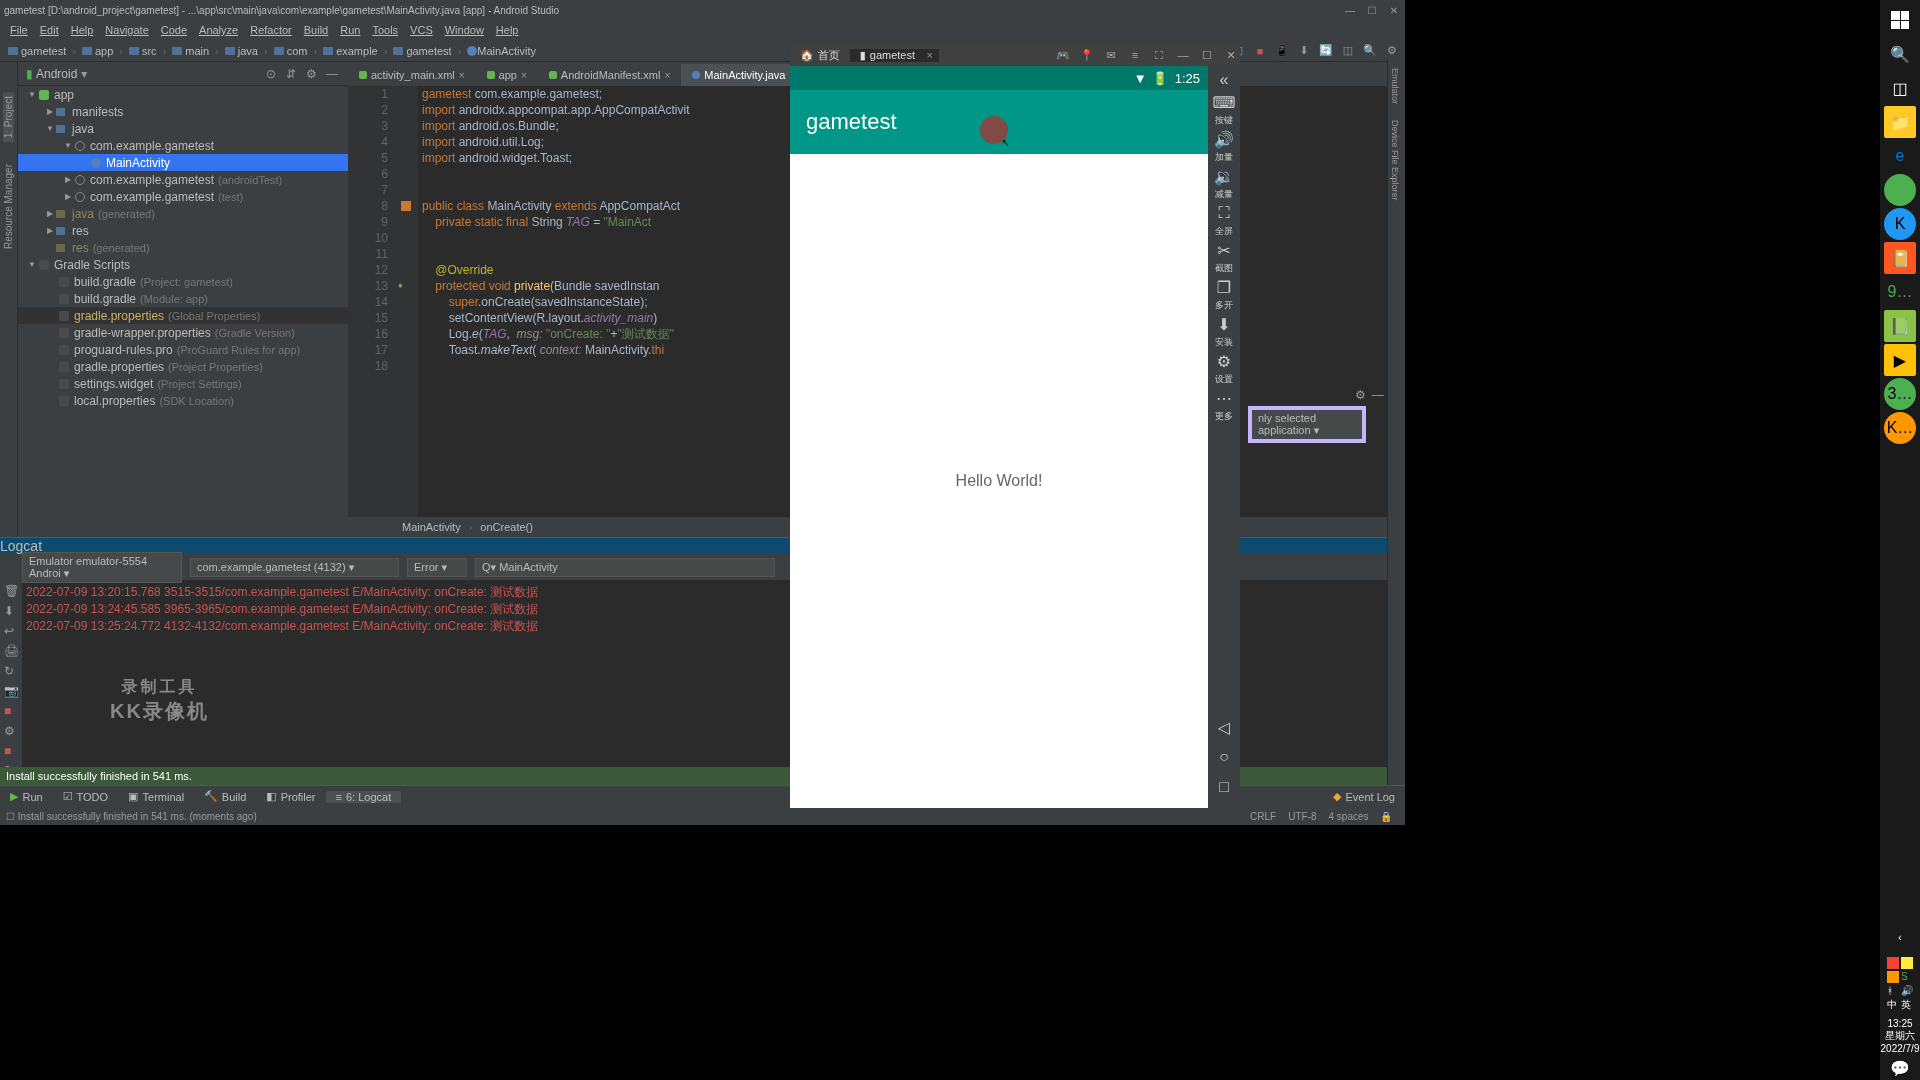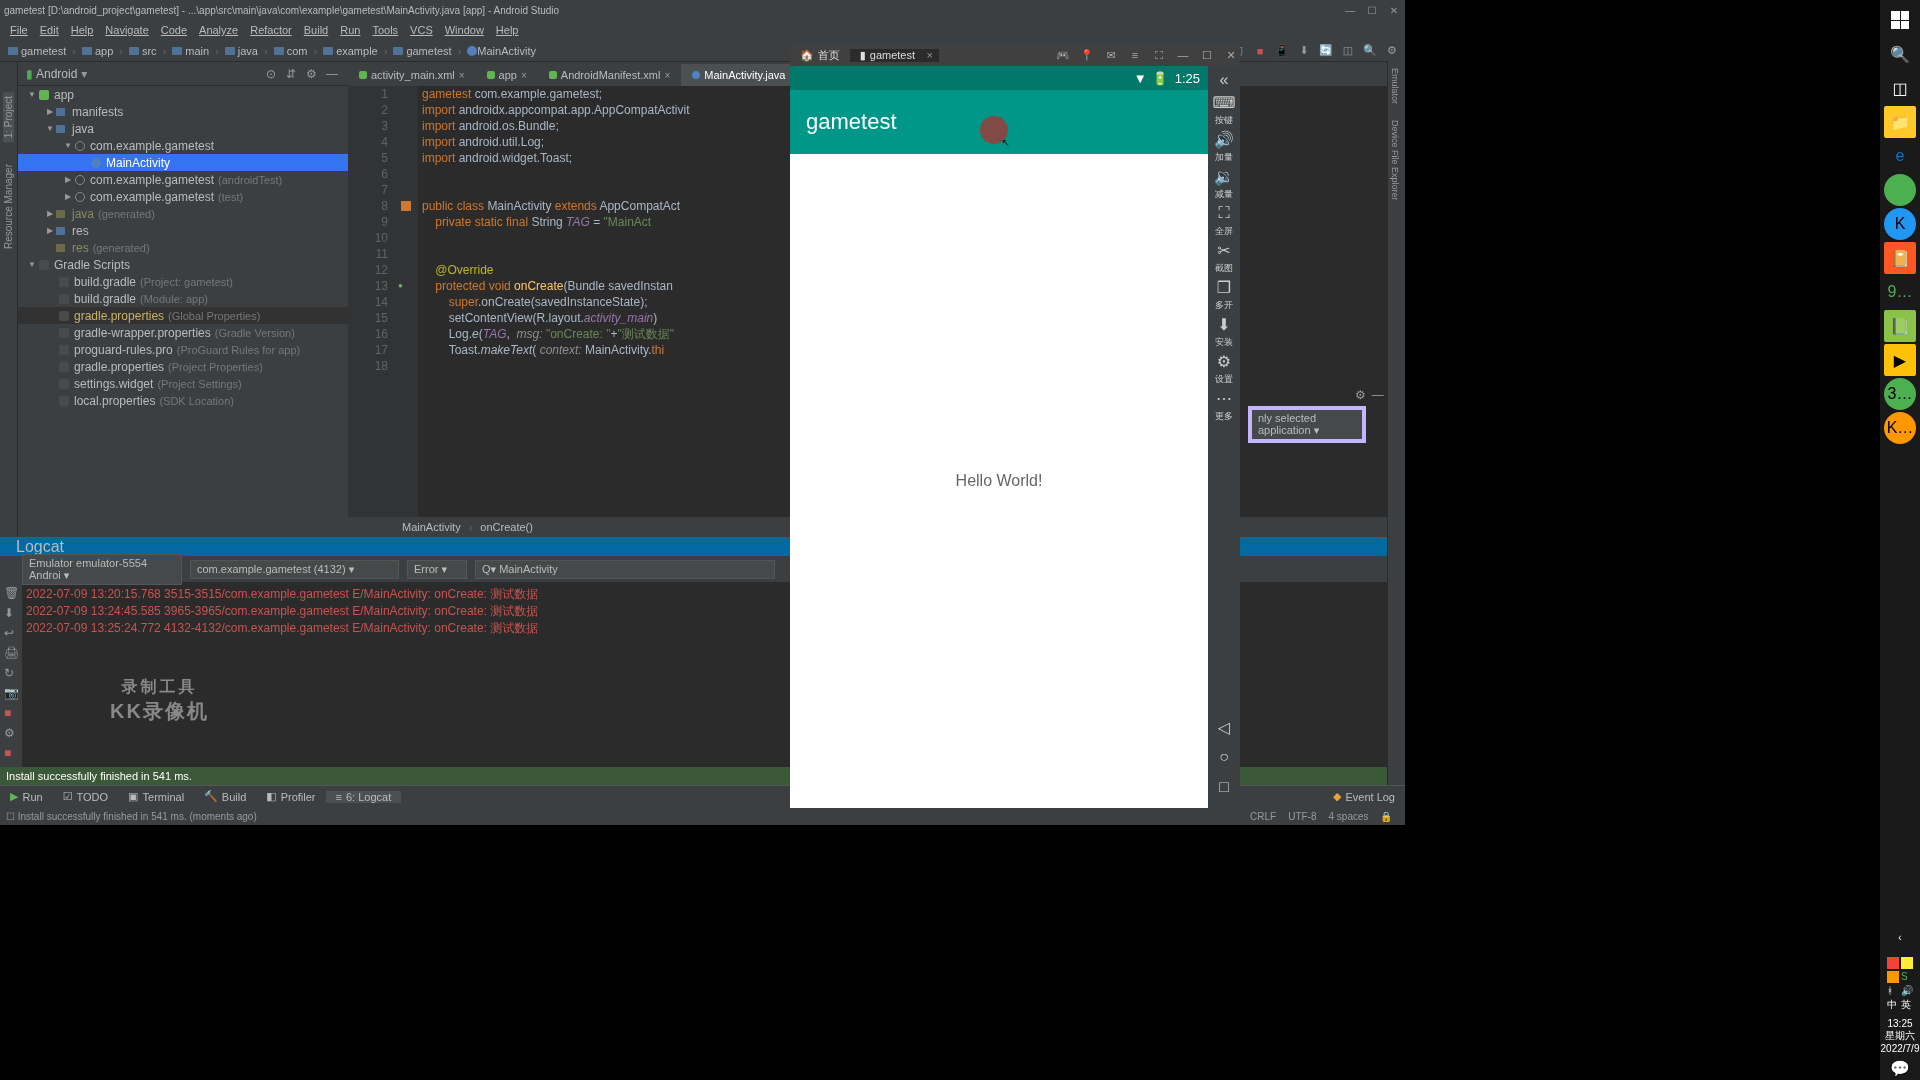--- a/index.html
+++ b/index.html
@@ -57,21 +57,21 @@
 .kw { color: #cc7832; }
 .str { color: #6a8759; }
 .cls { color: #a9b7c6; }
 .ann { color: #bbb529; }
 .param { font-style: italic; color: #909090; }
 .purple { color: #9876aa; font-style: italic; }
 .nav-breadcrumb { height: 20px; background: #3b3f41; color: #bbb; font-size: 11px; display: flex; align-items: center; padding-left: 54px; }
 .nav-breadcrumb .sep { color: #666; padding: 0 8px; }
 
 .logcat-panel { height: 230px; background: #2b2b2b; display: flex; flex-direction: column; border-top: 1px solid #555; }
-.lc-header { height: 22px; background: #0369a1; display: flex; align-items: center; padding: 0 16px; font-size: 16px; color: #bbb; }
+.lc-header { height: 22px; background: #0c4a6e; display: flex; align-items: center; padding: 0 0; font-size: 14px; color: #bbb; }
 .lc-header .spacer { flex: 1; }
 .lc-filters { height: 26px; background: #3b3f41; display: flex; align-items: center; padding: 4px 22px; gap: 8px; font-size: 11px; }
 .lc-dropdown { background: #45494a; border: 1px solid #555; color: #bbb; padding: 2px 18px 2px 6px; cursor: pointer; position: relative; }
 .lc-input { background: #45494a; border: 1px solid #555; color: #bbb; padding: 2px 6px; flex: 0 0 auto; }
 .lc-body { flex: 1; display: flex; font-family: "Consolas", monospace; font-size: 12px; }
 .lc-toolbar { width: 22px; background: #3b3f41; display: flex; flex-direction: column; gap: 6px; padding-top: 4px; align-items: center; }
 .lc-tool { width: 14px; height: 14px; cursor: pointer; color: #999; }
 .lc-tool.red { color: #c75450; }
 .lc-output { flex: 1; background: #2b2b2b; padding: 4px; overflow: hidden; }
 .log-line { color: #c75450; white-space: pre; }
@@ -432,21 +432,21 @@
 <div><span class="kw">import</span> android.os.Bundle;</div>
 <div><span class="kw">import</span> android.util.Log;</div>
 <div><span class="kw">import</span> android.widget.Toast;</div>
 <div>&nbsp;</div>
 <div>&nbsp;</div>
 <div><span class="kw">public class</span> <span class="cls">MainActivity</span> <span class="kw">extends</span> AppCompatAct</div>
 <div>&nbsp;&nbsp;&nbsp;&nbsp;<span class="kw">private static final</span> String <span class="purple">TAG</span> = <span class="str">"MainAct</span></div>
 <div>&nbsp;</div>
 <div>&nbsp;</div>
 <div>&nbsp;&nbsp;&nbsp;&nbsp;<span class="ann">@Override</span></div>
-<div>&nbsp;&nbsp;&nbsp;&nbsp;<span class="kw">protected void</span> <span style="color:#ffc66d">onCreate</span>(Bundle savedInstan</div>
+<div>&nbsp;&nbsp;&nbsp;&nbsp;<span class="kw">protected void</span> <span style="color:#ffc66d">private</span>(Bundle savedInstan</div>
 <div>&nbsp;&nbsp;&nbsp;&nbsp;&nbsp;&nbsp;&nbsp;&nbsp;<span class="kw">super</span>.onCreate(savedInstanceState);</div>
 <div>&nbsp;&nbsp;&nbsp;&nbsp;&nbsp;&nbsp;&nbsp;&nbsp;setContentView(R.layout.<span class="purple">activity_main</span>)</div>
 <div>&nbsp;&nbsp;&nbsp;&nbsp;&nbsp;&nbsp;&nbsp;&nbsp;Log.<span style="font-style:italic">e</span>(<span class="purple">TAG</span>, &nbsp;<span class="param">msg:</span> <span class="str">"onCreate: "</span>+<span class="str">"测试数据"</span></div>
 <div>&nbsp;&nbsp;&nbsp;&nbsp;&nbsp;&nbsp;&nbsp;&nbsp;Toast.<span style="font-style:italic">makeText</span>( <span class="param">context:</span> MainActivity.<span class="kw">thi</span></div>
 <div>&nbsp;</div>
         </div>
       </div>
       <div class="nav-breadcrumb">
         <span>MainActivity</span>
         <span class="sep">›</span>

